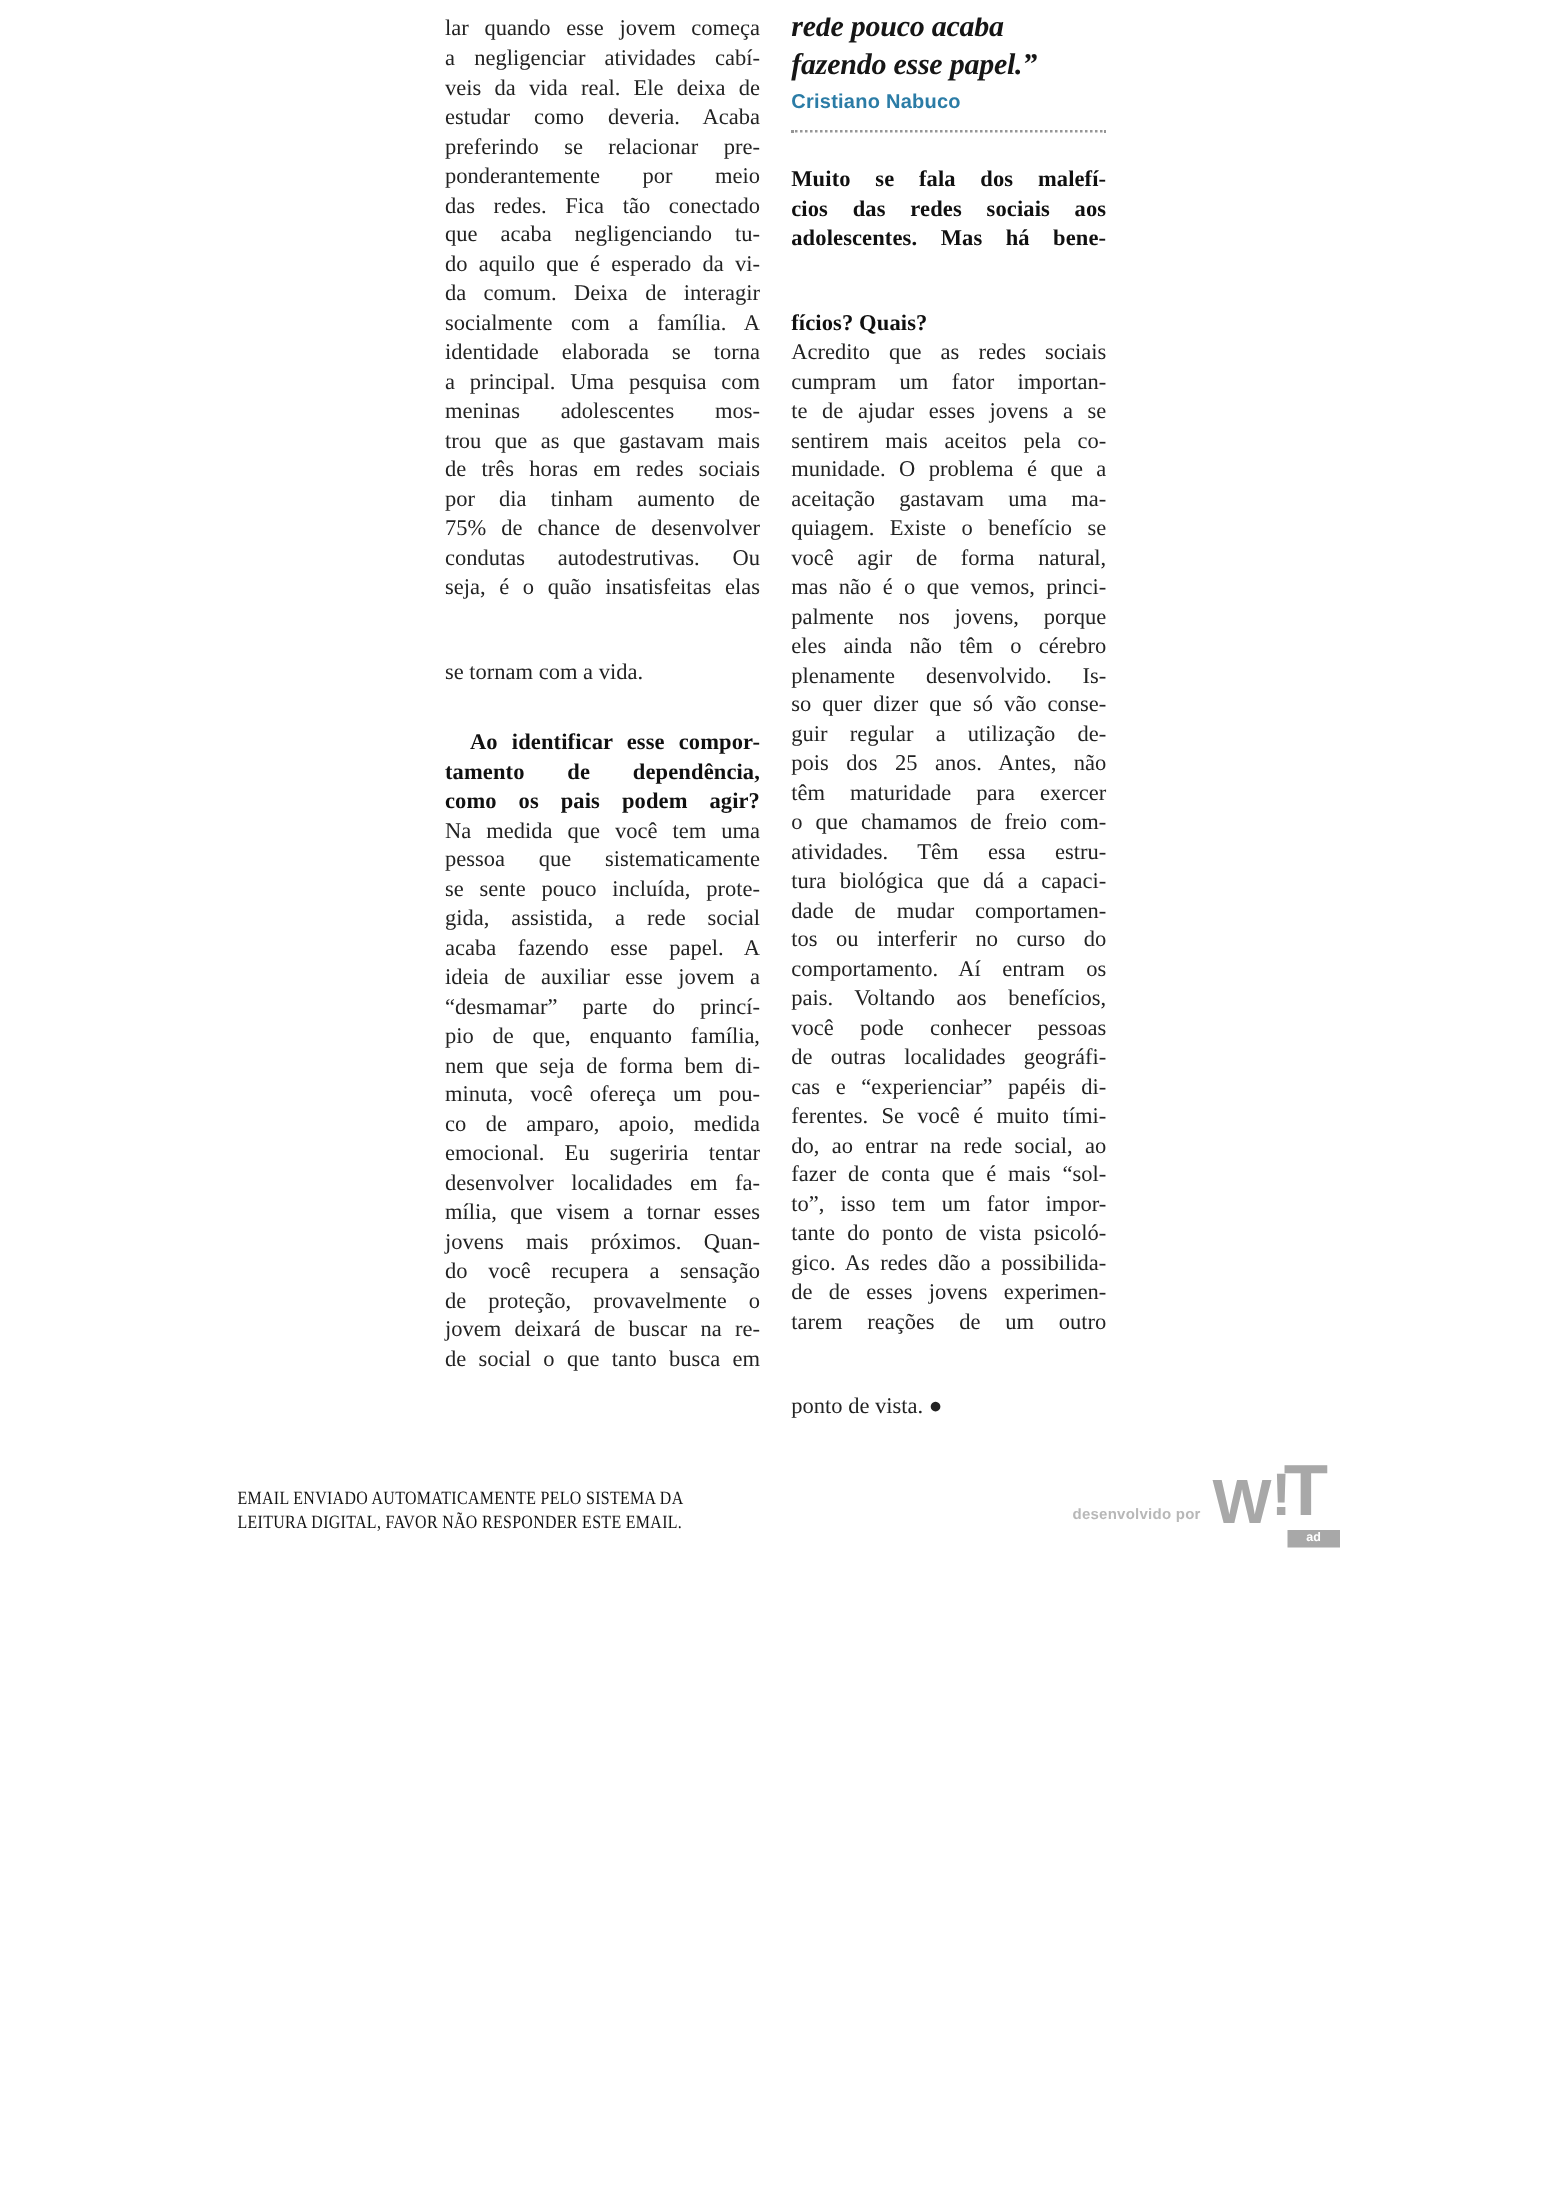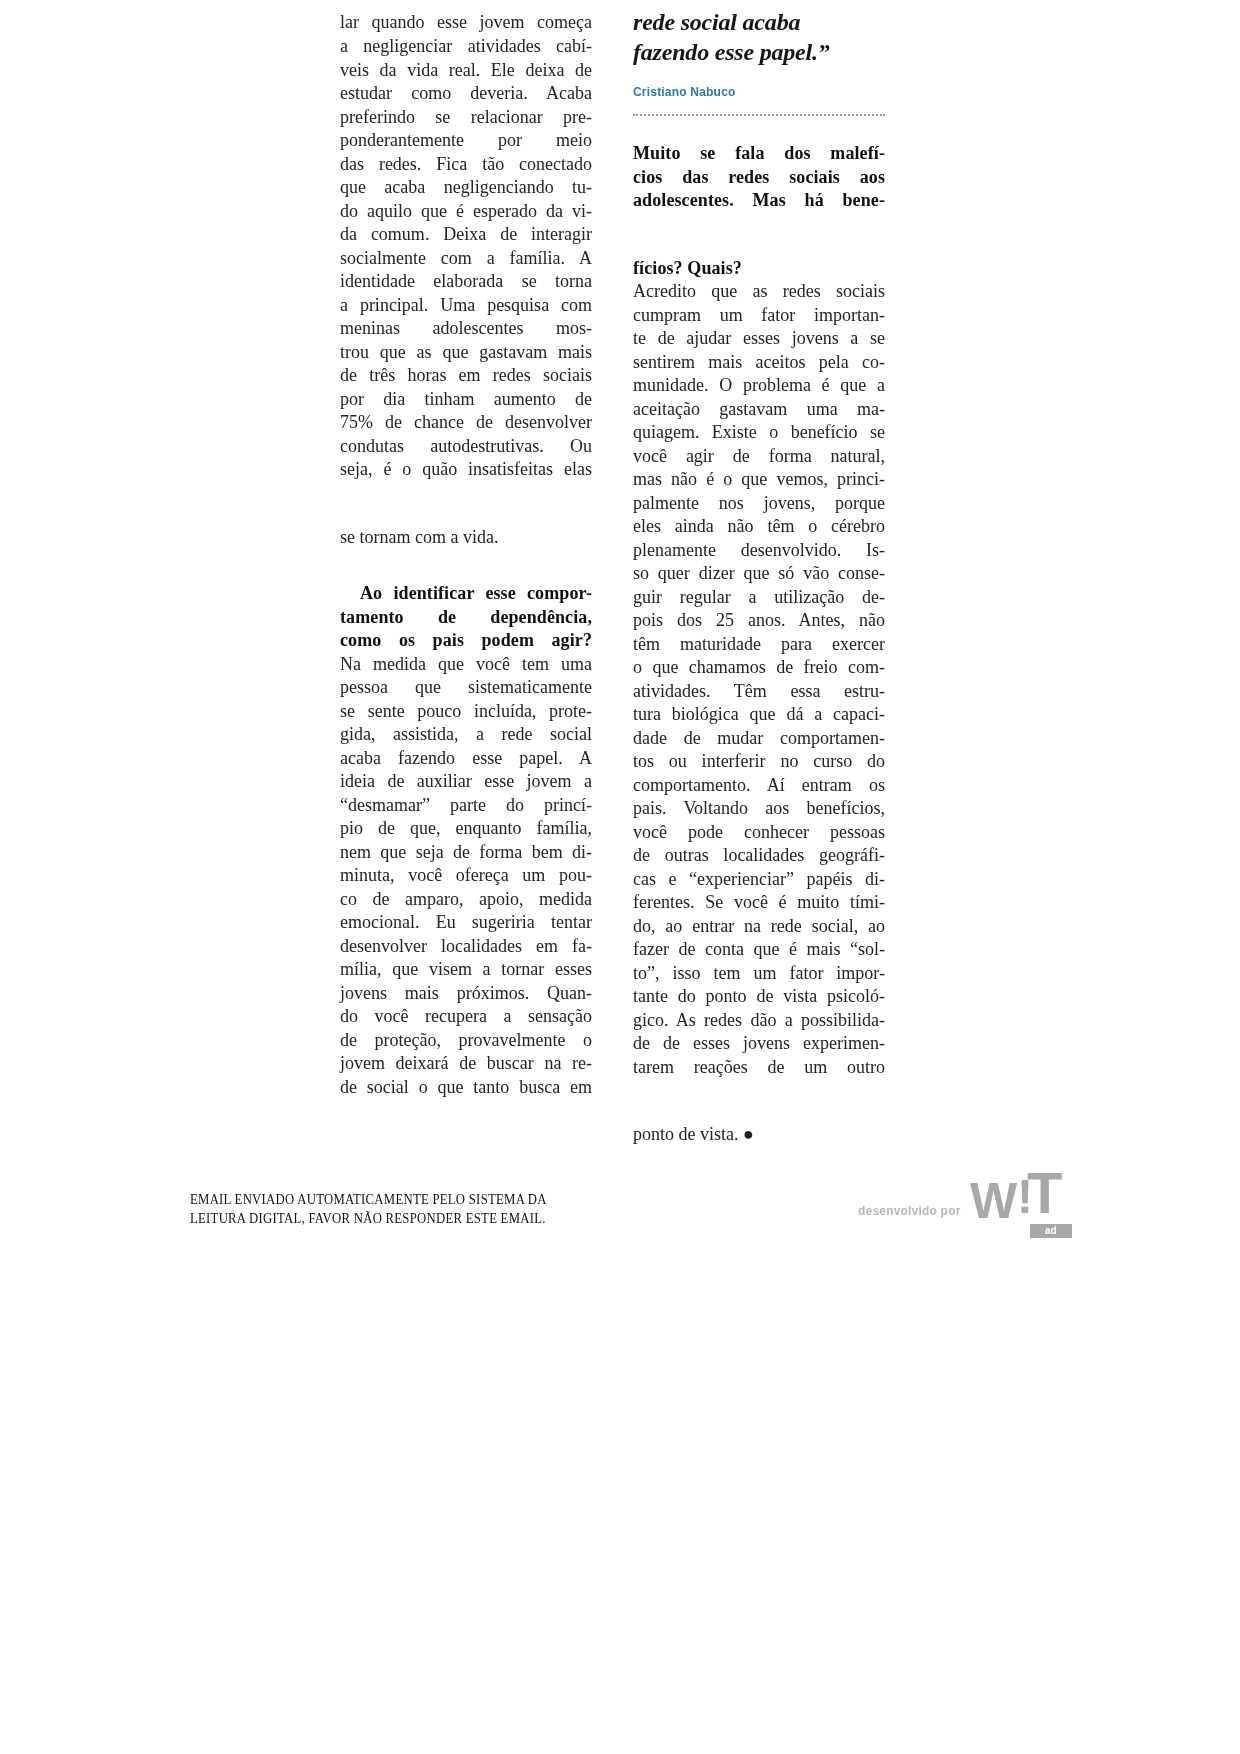--- a/index.html
+++ b/index.html
@@ -2,38 +2,38 @@
 <html style="--text-black: #232323; --byline-blue: #2b7ca6; --rule-gray: #969696; --logo-gray: #a8a8a8; --footer-label-gray: #b8b8b8;"><head>
 <meta charset="utf-8">
 <style>
   html,body{margin:0;padding:0;}
   body{background:#fff;font-family:"Liberation Serif","DejaVu Serif",serif;}
   .page{position:relative;width:1240px;height:1754px;background:#ffffff;overflow:hidden;}
 
   
   .col{position:absolute;top:14px;width:252px;color:var(--text-black,#232323);
        font-size:18px;line-height:23.5px;}
-  .col-left{left:340px;}
+  .col-left{left:356px;}
   .col-right{left:633px;}
 
   .line{text-align:justify;text-align-last:justify;}
   .line .li-in{display:block;}
   .line.end{text-align-last:left;margin-top:44px;}
   .line.bold{font-weight:bold;color:#101010;letter-spacing:0.1px;}
   .line.gap{margin-top:33px;margin-left:20px;}
   .line.clip{height:21px;overflow:hidden;}
   .line.clip .li-in{transform:translateY(-3px);}
 
   
   .quote-line{font-style:italic;font-weight:bold;font-size:24px;line-height:30px;
               color:#161616;letter-spacing:-0.2px;text-align:left;}
   .quote-clip{height:23px;overflow:hidden;}
   .quote-clip .q-in{display:block;transform:translateY(-7px);}
-  .byline{margin-top:15px;font-family:"Liberation Sans",sans-serif;font-weight:bold;
-          font-size:12px;line-height:20px;color:var(--byline-blue,#2b7ca6);letter-spacing:0.2px;}
+  .byline{margin-top:5px;font-family:"Liberation Sans",sans-serif;font-weight:bold;
+          font-size:16px;line-height:20px;color:var(--byline-blue,#2b7ca6);letter-spacing:0.2px;}
   .dotted-rule{margin-top:12px;margin-bottom:26px;height:0;
                border-bottom:2px dotted var(--rule-gray,#969696);}
 
   
   .notice{position:absolute;left:190px;top:1190px;color:#121212;
           font-size:15px;line-height:19px;letter-spacing:0.3px;white-space:nowrap;
           transform:scaleX(0.85);transform-origin:left top;}
   .dev{position:absolute;left:858px;top:1164px;width:210px;height:84px;}
   .dev-label{position:absolute;left:0;top:40px;font-family:"Liberation Sans",sans-serif;
              font-weight:bold;font-size:12px;color:var(--footer-label-gray,#b8b8b8);
@@ -179,21 +179,21 @@
         <span class="li-in">jovem deixará de buscar na re-</span>
       </div>
       <div class="line">
         <span class="li-in">de social o que tanto busca em</span>
       </div>
     </section>
 
   <section class="col col-right">
     <div>
       <div class="quote-line quote-clip">
-        <span class="q-in">rede social acaba</span>
+        <span class="q-in">rede pouco acaba</span>
       </div>
       <div class="quote-line">fazendo esse papel.”</div>
       <div class="byline">Cristiano Nabuco</div>
     </div>
     <div class="dotted-rule"></div>
     <div>
         <div class="line bold">
           <span class="li-in">Muito se fala dos malefí-</span>
         </div>
         <div class="line bold">

